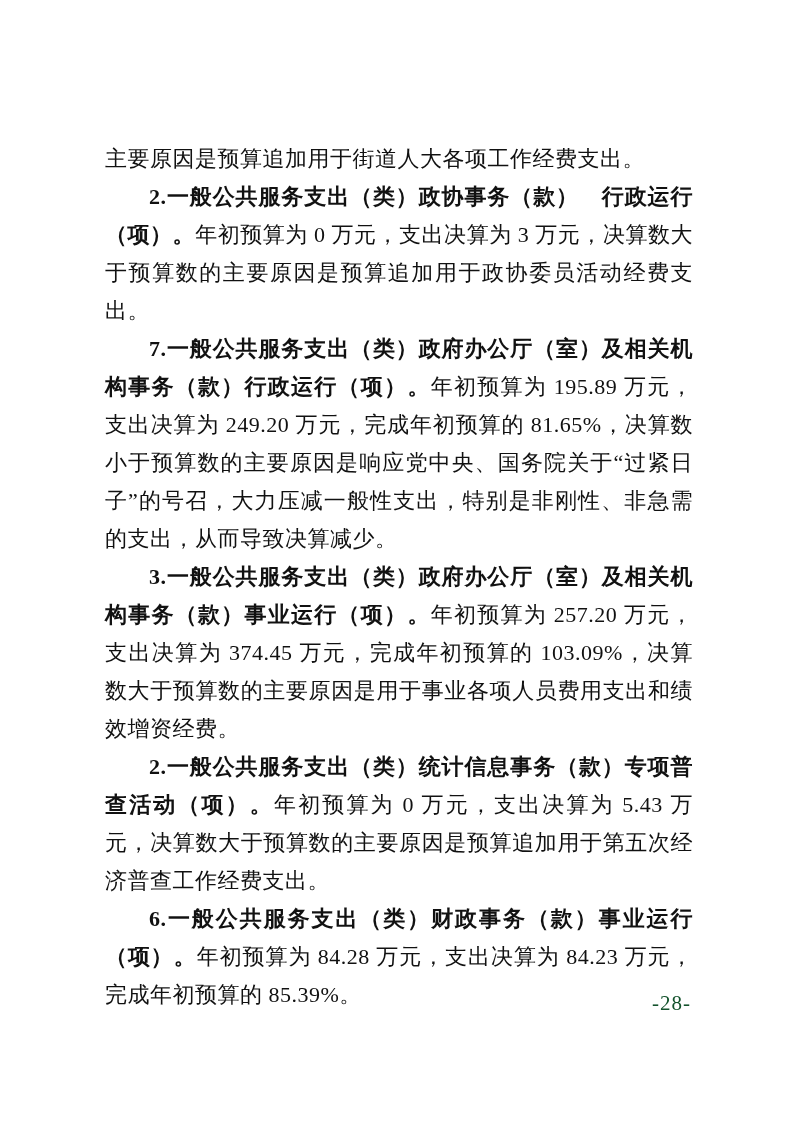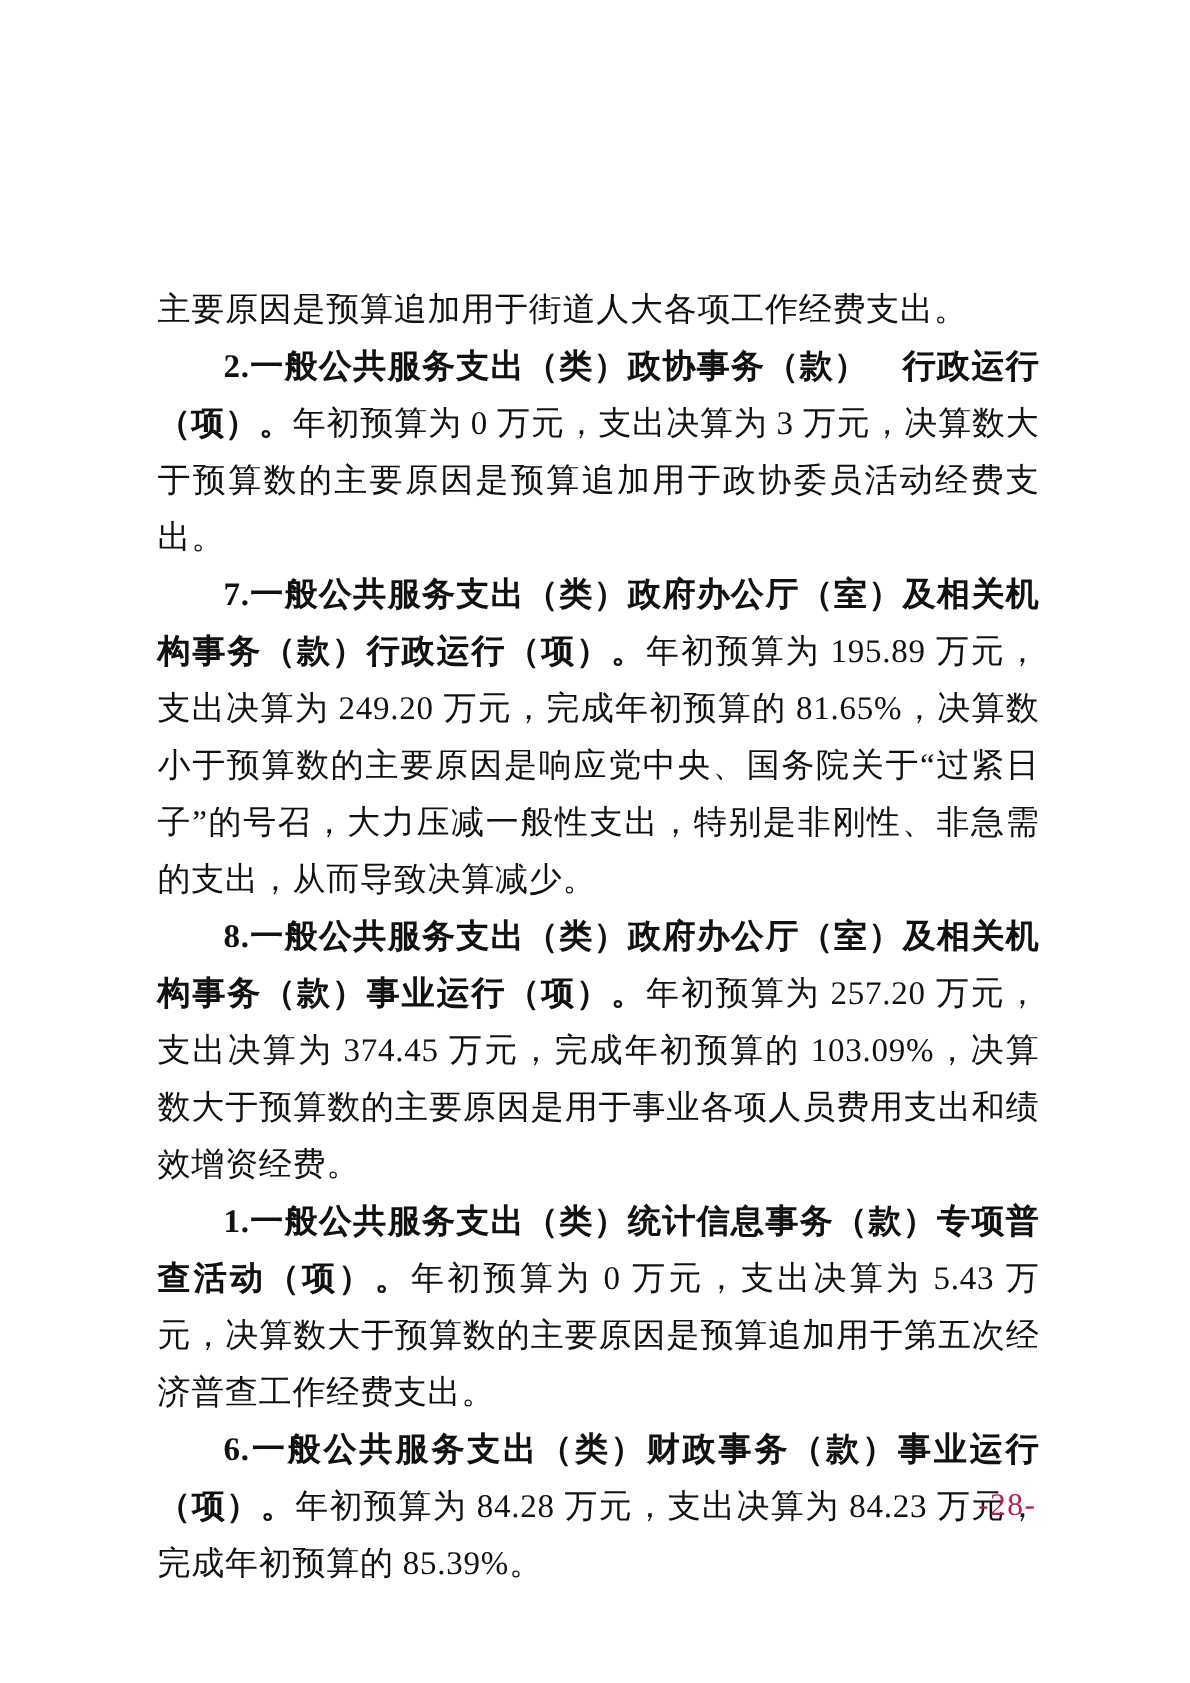--- a/index.html
+++ b/index.html
@@ -27,52 +27,51 @@
     padding: 0;
     font-size: 22px;
     line-height: 38px;
     text-align: justify;
     text-indent: 2em;
     letter-spacing: 0.5px;
     color: #111111;
   }
   .para.continuation {
     text-indent: 0;
-    margin-top: 47px;
   }
   .para .head {
     font-weight: bold;
   }
   .para .body-text {
     font-weight: normal;
   }
   .page-number {
     position: absolute;
     top: 991px;
     right: 102px;
     font-size: 21px;
     letter-spacing: 1px;
-    color: #be185d;
+    color: #14532d;
   }
 </style>
 </head>
 <body>
 
 <div class="page">
   <div class="content">
 
     <p class="para continuation"><span class="head"></span><span class="body-text">主要原因是预算追加用于街道人大各项工作经费支出。</span></p>
 
     <p class="para"><span class="head">2.一般公共服务支出（类）政协事务（款）　行政运行（项）。</span><span class="body-text">年初预算为 0 万元，支出决算为 3 万元，决算数大于预算数的主要原因是预算追加用于政协委员活动经费支出。</span></p>
 
     <p class="para"><span class="head">7.一般公共服务支出（类）政府办公厅（室）及相关机构事务（款）行政运行（项）。</span><span class="body-text">年初预算为 195.89 万元，支出决算为 249.20 万元，完成年初预算的 81.65%，决算数小于预算数的主要原因是响应党中央、国务院关于“过紧日子”的号召，大力压减一般性支出，特别是非刚性、非急需的支出，从而导致决算减少。</span></p>
 
-    <p class="para"><span class="head">8.一般公共服务支出（类）政府办公厅（室）及相关机构事务（款）事业运行（项）。</span><span class="body-text">年初预算为 257.20 万元，支出决算为 374.45 万元，完成年初预算的 103.09%，决算数大于预算数的主要原因是用于事业各项人员费用支出和绩效增资经费。</span></p>
+    <p class="para"><span class="head">3.一般公共服务支出（类）政府办公厅（室）及相关机构事务（款）事业运行（项）。</span><span class="body-text">年初预算为 257.20 万元，支出决算为 374.45 万元，完成年初预算的 103.09%，决算数大于预算数的主要原因是用于事业各项人员费用支出和绩效增资经费。</span></p>
 
-    <p class="para"><span class="head">1.一般公共服务支出（类）统计信息事务（款）专项普查活动（项）。</span><span class="body-text">年初预算为 0 万元，支出决算为 5.43 万元，决算数大于预算数的主要原因是预算追加用于第五次经济普查工作经费支出。</span></p>
+    <p class="para"><span class="head">2.一般公共服务支出（类）统计信息事务（款）专项普查活动（项）。</span><span class="body-text">年初预算为 0 万元，支出决算为 5.43 万元，决算数大于预算数的主要原因是预算追加用于第五次经济普查工作经费支出。</span></p>
 
     <p class="para"><span class="head">6.一般公共服务支出（类）财政事务（款）事业运行（项）。</span><span class="body-text">年初预算为 84.28 万元，支出决算为 84.23 万元，完成年初预算的 85.39%。</span></p>
 
 
   </div>
 
   <div class="page-number">-28-</div>
 </div>
 
 </body></html>

